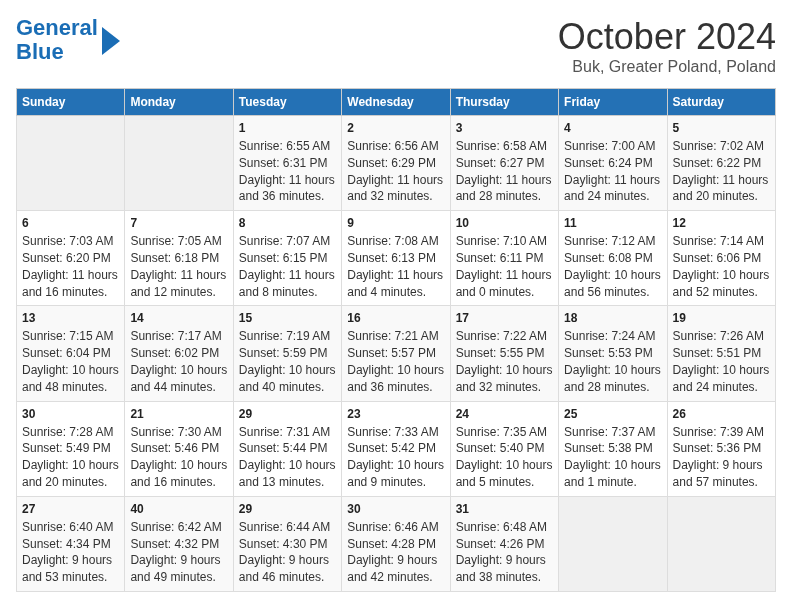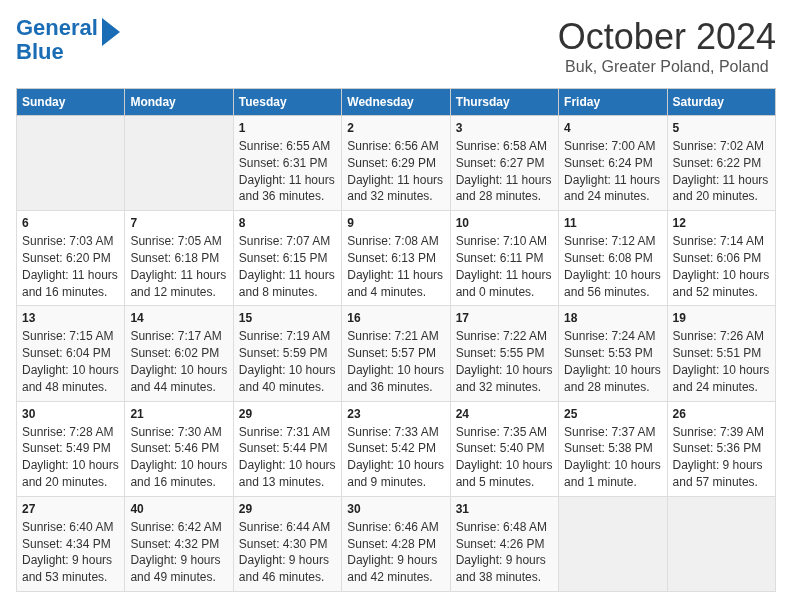--- a/index.html
+++ b/index.html
@@ -11,20 +11,21 @@
       padding: 16px;
     }
     .header {
       display: flex;
       justify-content: space-between;
       align-items: flex-start;
       margin-bottom: 12px;
     }
     .logo {
       display: flex;
+      align-items: center;
     }
     .logo-text {
       font-size: 22px;
       font-weight: bold;
       color: #333;
       line-height: 1.1;
     }
     .logo-text span {
       color: #1a6db5;
     }
@@ -41,21 +42,20 @@
       text-align: right;
     }
     .month-title {
       font-size: 36px;
       font-weight: normal;
       color: #333;
     }
     .location {
       font-size: 16px;
       color: #555;
-      text-align: center;
     }
     table {
       width: 100%;
       border-collapse: collapse;
       font-size: 11px;
     }
     thead tr th {
       background-color: #2471b5;
       color: #fff;
       text-align: left;

